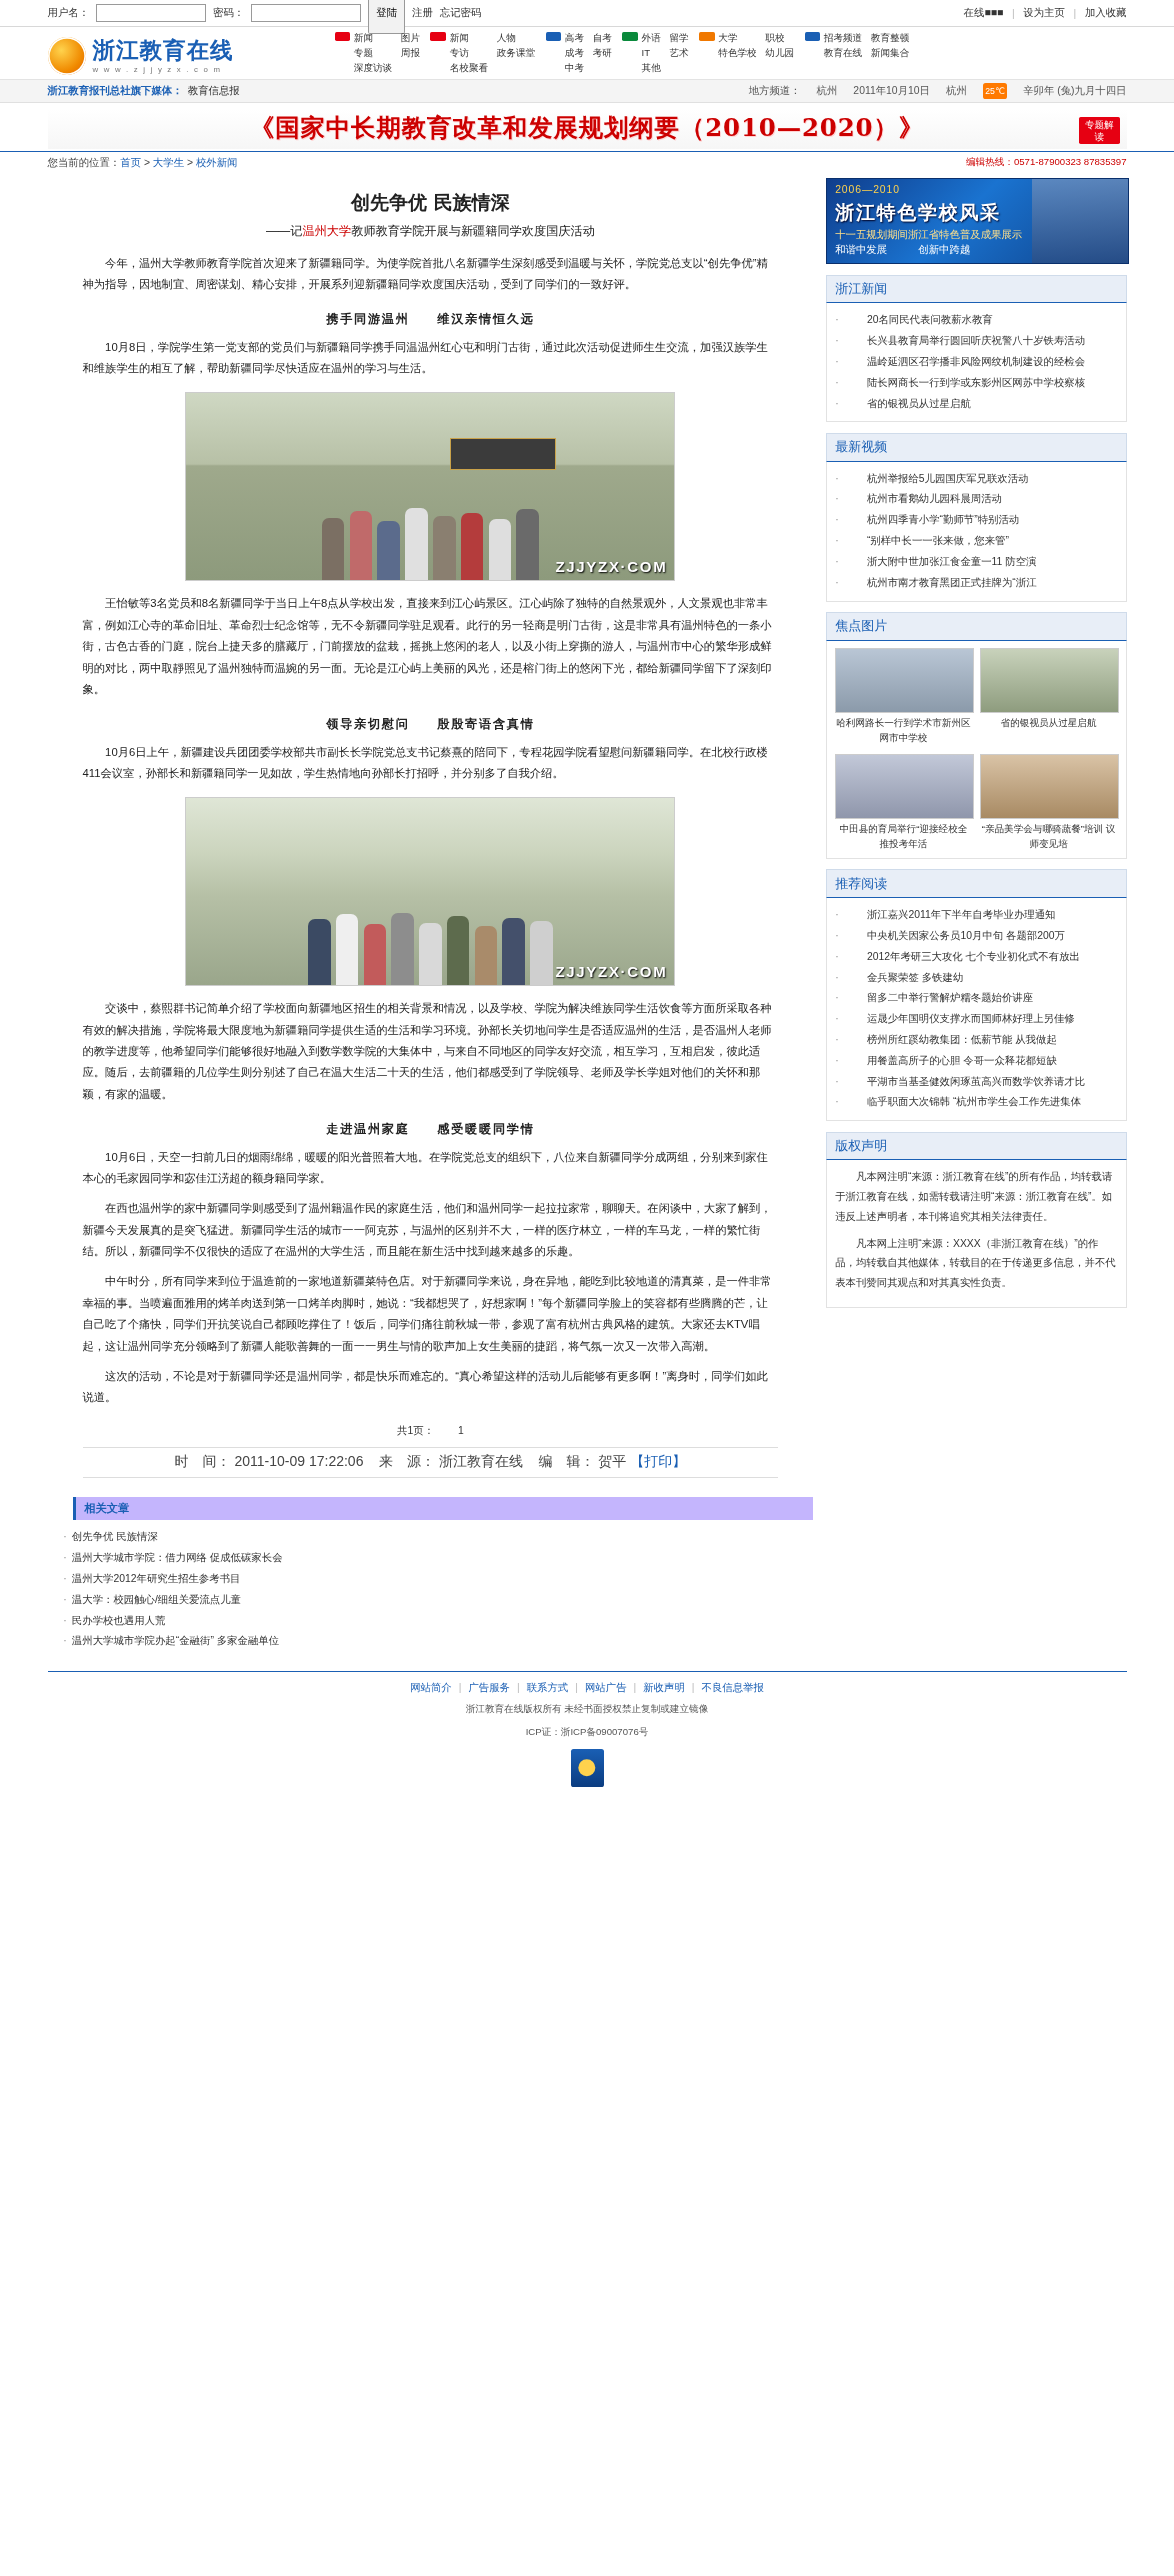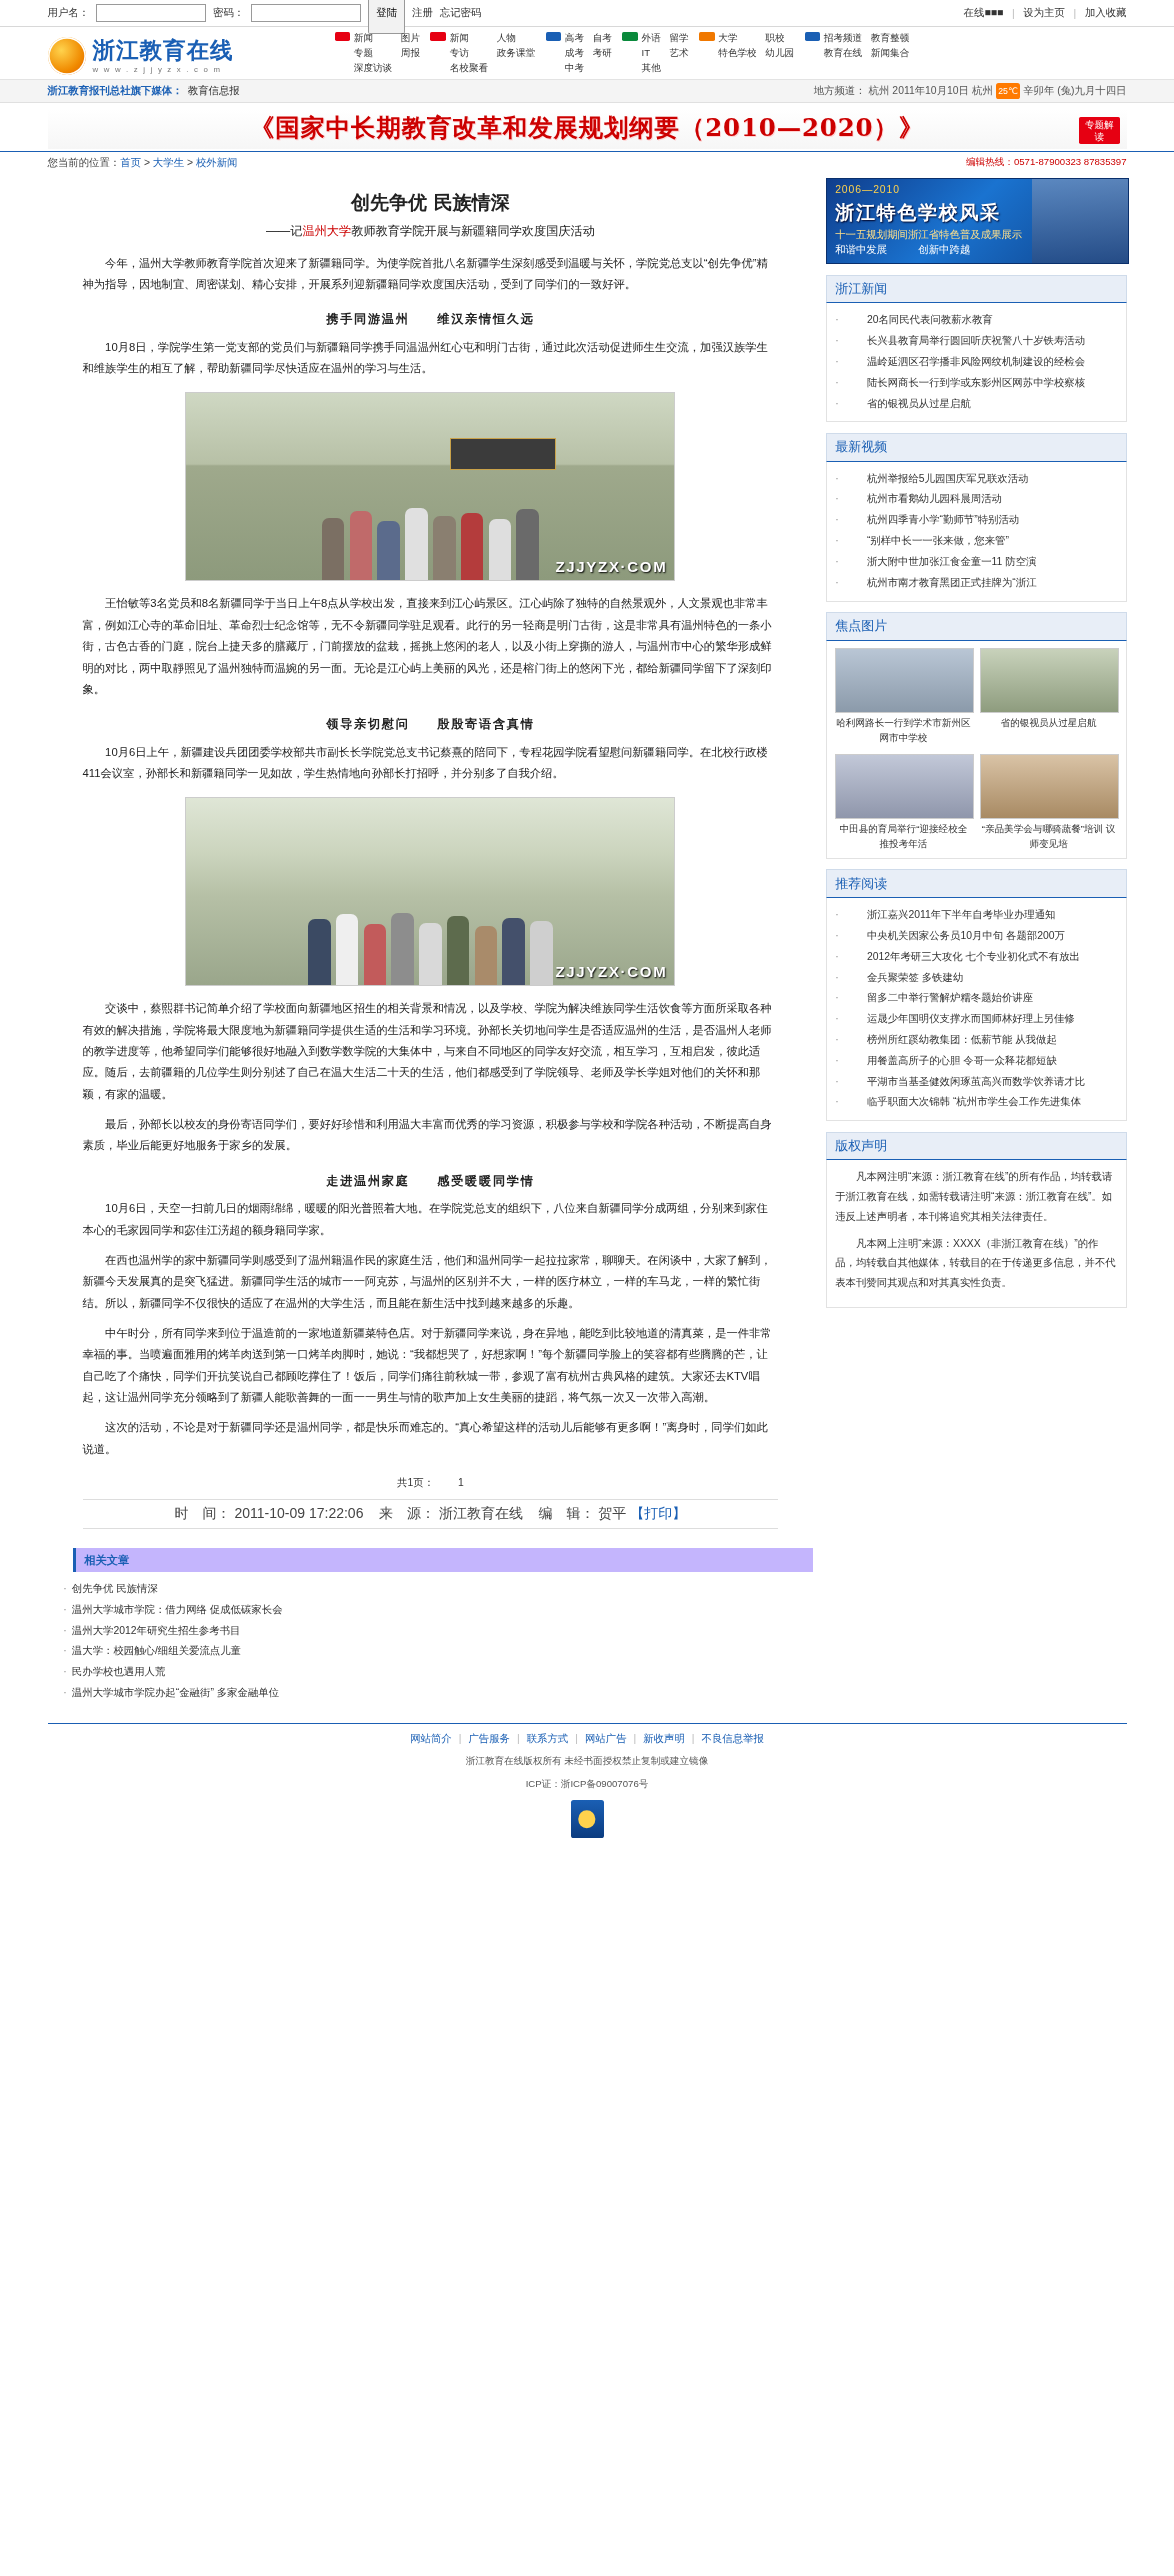--- a/index.html
+++ b/index.html
@@ -27,21 +27,21 @@
   .navgrid{flex:1;display:flex;gap:0;font-size:9.6px;}
   .navcol{display:flex;align-items:flex-start;}
   .navcol .badge{width:14px;background:#e60012;color:#fff;writing-mode:vertical-rl;text-align:center;font-size:9.6px;padding:3.5px 0.9px;letter-spacing:0.9px;margin-right:3.5px;border-radius:1.7px;}
   .navcol .items{display:grid;grid-template-columns:repeat(2,auto);gap:1.7px 8.7px;padding-right:10.4px;}
   .navcol .items a{color:#333;text-decoration:none;white-space:nowrap;cursor:pointer;}
 
   
   .secbar{background:#f4f4f4;border-bottom:0.9px solid #e0e0e0;}
   .secbar .wrap{height:22.6px;display:flex;align-items:center;font-size:10.4px;gap:5.2px;color:#333;}
   .secbar .b{font-weight:bold;color:#1a5fb4;}
-  .secbar .right{margin-left:auto;display:flex;align-items:center;gap:3px;color:#555;}
+  .secbar .right{margin-left:auto;display:flex;align-items:center;gap:16px;color:#555;}
 
   
   .banner{background:#fff;padding:5.2px 0 1.7px;}
   .banner .wrap{position:relative;}
   .bannerbox{background:linear-gradient(#ffffff,#f6f6f6);border:0;text-align:center;padding:3.5px 0 5.2px;}
   .bannertitle{font-family:"DejaVu Serif",serif;font-size:24.4px;font-weight:bold;color:#cc0000;letter-spacing:0.9px;text-shadow:0.9px 0.9px 0 #ffd2d2;}
   .bannertag{position:absolute;right:7px;top:8.7px;background:#e60012;color:#fff;font-size:9.6px;padding:1.7px 5.2px;border-radius:1.7px;line-height:1.2;width:30px;text-align:center;}
 
   
   .crumbrow{border-top:1.7px solid #1a5fb4;background:#fff;}
@@ -287,21 +287,20 @@
           <div class="person" style="height:74%;background:#d9d9d9"></div>
               <div class="person" style="height:82%;background:#5d6b4d"></div>
           <div class="person" style="height:70%;background:#a98b6a"></div>
               <div class="person" style="height:80%;background:#44506b"></div>
           <div class="person" style="height:76%;background:#cfcfcf"></div>
         </div>
         <div class="watermark">ZJJYZX·COM</div>
       </div>
 
       <p>交谈中，蔡熙群书记简单介绍了学校面向新疆地区招生的相关背景和情况，以及学校、学院为解决维族同学生活饮食等方面所采取各种有效的解决措施，学院将最大限度地为新疆籍同学提供生适的生活和学习环境。孙部长关切地问学生是否适应温州的生活，是否温州人老师的教学进度等，他希望同学们能够很好地融入到数学数学院的大集体中，与来自不同地区的同学友好交流，相互学习，互相启发，彼此适应。随后，去前疆籍的几位学生则分别述了自己在温大生活二十天的生活，他们都感受到了学院领导、老师及学长学姐对他们的关怀和那颖，有家的温暖。</p>
-      <p>最后，孙部长以校友的身份寄语同学们，要好好珍惜和利用温大丰富而优秀的学习资源，积极参与学校和学院各种活动，不断提高自身素质，毕业后能更好地服务于家乡的发展。</p>
 
       <h3>走进温州家庭　　感受暖暖同学情</h3>
       <p>10月6日，天空一扫前几日的烟雨绵绵，暖暖的阳光普照着大地。在学院党总支的组织下，八位来自新疆同学分成两组，分别来到家住本心的毛家园同学和宓佳江淓超的额身籍同学家。</p>
       <p>在西也温州学的家中新疆同学则感受到了温州籍温作民的家庭生活，他们和温州同学一起拉拉家常，聊聊天。在闲谈中，大家了解到，新疆今天发展真的是突飞猛进。新疆同学生活的城市一一阿克苏，与温州的区别并不大，一样的医疗林立，一样的车马龙，一样的繁忙街结。所以，新疆同学不仅很快的适应了在温州的大学生活，而且能在新生活中找到越来越多的乐趣。</p>
       <p>中午时分，所有同学来到位于温造前的一家地道新疆菜特色店。对于新疆同学来说，身在异地，能吃到比较地道的清真菜，是一件非常幸福的事。当喷遍面雅用的烤羊肉送到第一口烤羊肉脚时，她说：“我都想哭了，好想家啊！”每个新疆同学脸上的笑容都有些腾腾的芒，让自己吃了个痛快，同学们开抗笑说自己都顾吃撑住了！饭后，同学们痛往前秋城一带，参观了富有杭州古典风格的建筑。大家还去KTV唱起，这让温州同学充分领略到了新疆人能歌善舞的一面一一男生与情的歌声加上女生美丽的捷蹈，将气氛一次又一次带入高潮。</p>
       <p>这次的活动，不论是对于新疆同学还是温州同学，都是快乐而难忘的。“真心希望这样的活动儿后能够有更多啊！”离身时，同学们如此说道。</p>
 
       <div class="pager">
         <span>共1页：</span>
         <span class="num">1</span>

